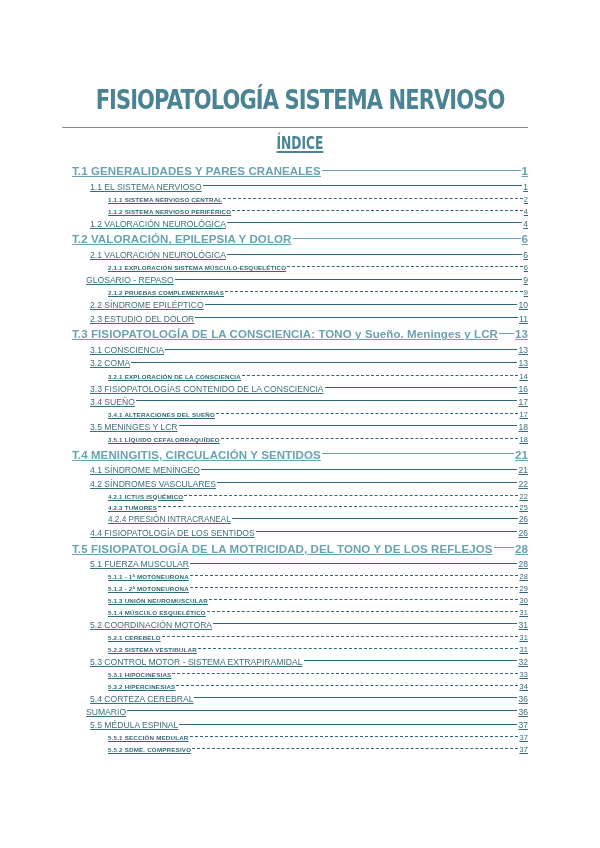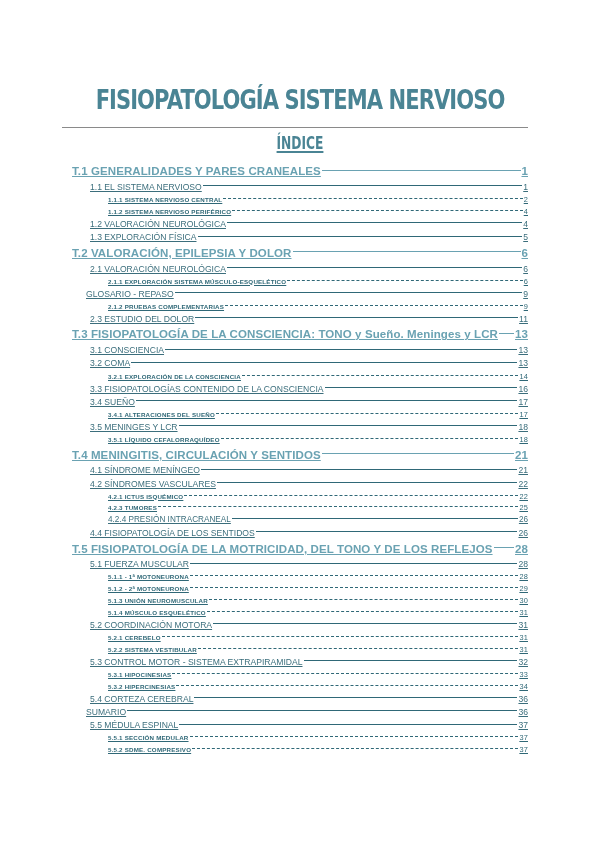--- a/index.html
+++ b/index.html
@@ -73,25 +73,20 @@
       <div class="row lvl2">
         <span class="label">1.1.2 SISTEMA NERVIOSO PERIFÉRICO</span>
         <span class="leader"></span>
         <span class="page-no">4</span>
       </div>
       <div class="row lvl1">
         <span class="label">1.2 VALORACIÓN NEUROLÓGICA</span>
         <span class="leader"></span>
         <span class="page-no">4</span>
       </div>
-      <div class="row lvl1">
-        <span class="label">1.3 EXPLORACIÓN FÍSICA</span>
-        <span class="leader"></span>
-        <span class="page-no">5</span>
-      </div>
       <div class="row lvl0">
         <span class="label">T.2 VALORACIÓN, EPILEPSIA Y DOLOR</span>
         <span class="leader"></span>
         <span class="page-no">6</span>
       </div>
       <div class="row lvl1">
         <span class="label">2.1 VALORACIÓN NEUROLÓGICA</span>
         <span class="leader"></span>
         <span class="page-no">6</span>
       </div>
@@ -104,20 +99,25 @@
         <span class="label">GLOSARIO - REPASO</span>
         <span class="leader"></span>
         <span class="page-no">9</span>
       </div>
       <div class="row lvl2">
         <span class="label">2.1.2 PRUEBAS COMPLEMENTARIAS</span>
         <span class="leader"></span>
         <span class="page-no">9</span>
       </div>
       <div class="row lvl1">
+        <span class="label">2.2 SÍNDROME EPILÉPTICO</span>
+        <span class="leader"></span>
+        <span class="page-no">10</span>
+      </div>
+      <div class="row lvl1">
         <span class="label">2.3 ESTUDIO DEL DOLOR</span>
         <span class="leader"></span>
         <span class="page-no">11</span>
       </div>
       <div class="row lvl0">
         <span class="label">T.3 FISIOPATOLOGÍA DE LA CONSCIENCIA: TONO y Sueño. Meninges y LCR</span>
         <span class="leader"></span>
         <span class="page-no">13</span>
       </div>
       <div class="row lvl1">

